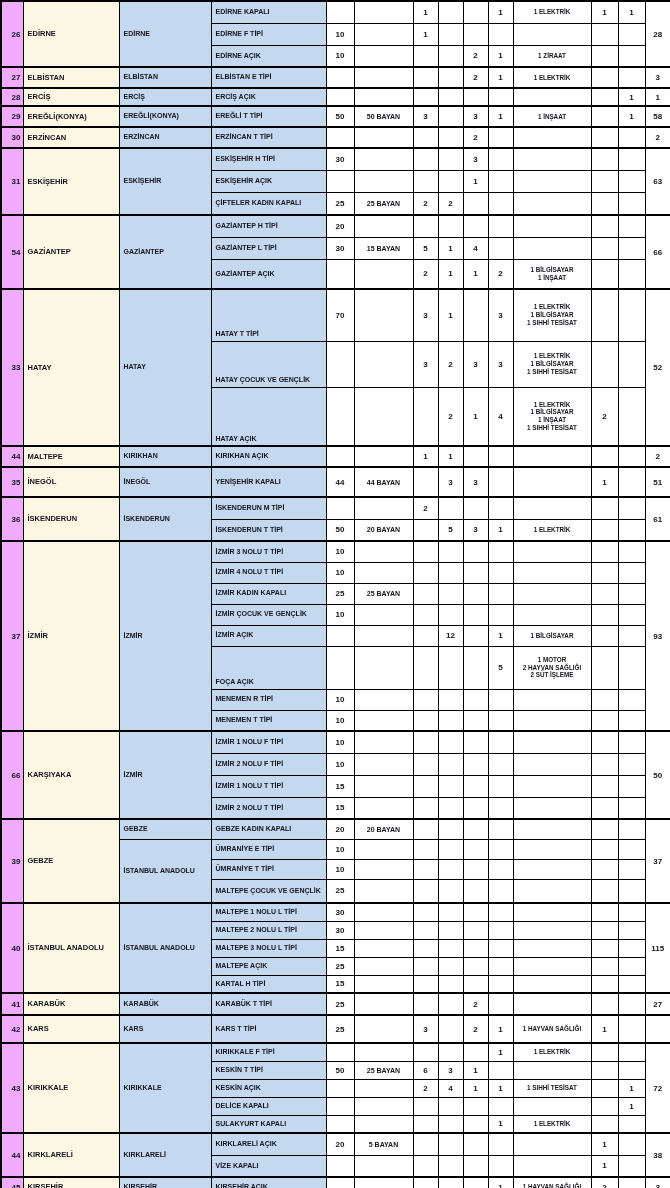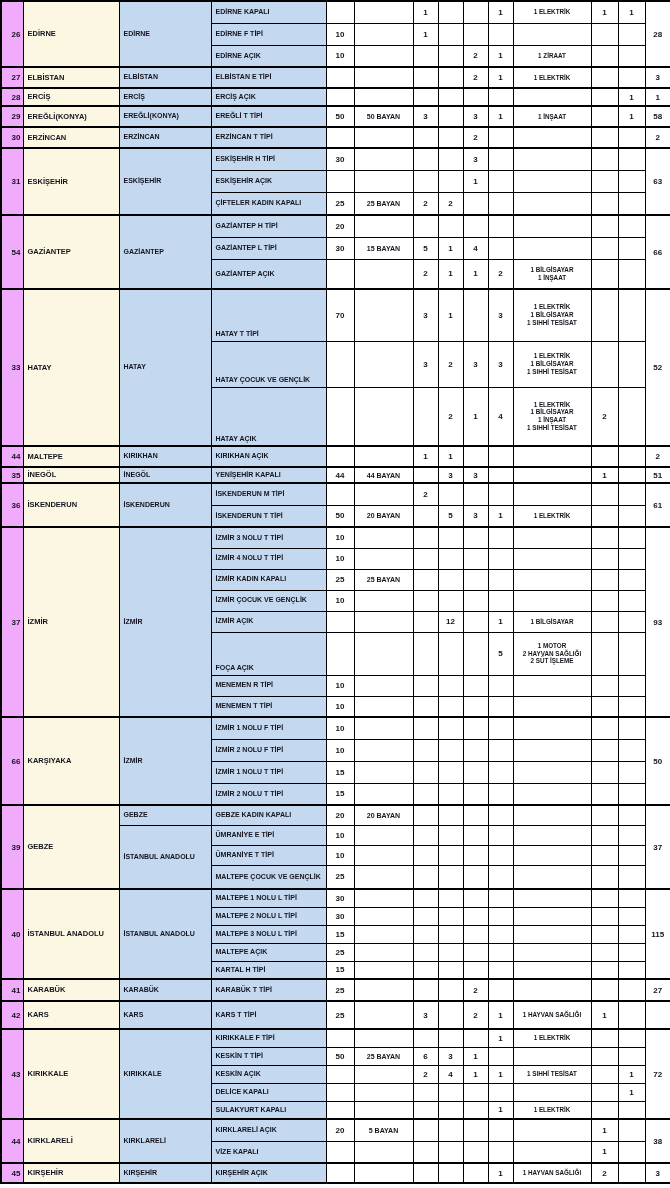--- a/index.html
+++ b/index.html
@@ -290,21 +290,21 @@
           <td class="c-bayan"></td>
           <td class="c-num">1</td>
           <td class="c-num">1</td>
           <td class="c-num"></td>
           <td class="c-num"></td>
           <td class="c-spec"></td>
           <td class="c-num"></td>
           <td class="c-num"></td>
           <td class="c-total">2</td>
         </tr>
-        <tr class="gs" style="height: 16px;">
+        <tr class="gs" style="height: 30px;">
           <td class="c-no">35</td>
           <td class="c-prov">İNEGÖL</td>
           <td class="c-dist">İNEGÖL</td>
           <td class="c-fac">YENİŞEHİR KAPALI</td>
           <td class="c-num">44</td>
           <td class="c-bayan">44 BAYAN</td>
           <td class="c-num"></td>
           <td class="c-num">3</td>
           <td class="c-num">3</td>
           <td class="c-num"></td>

